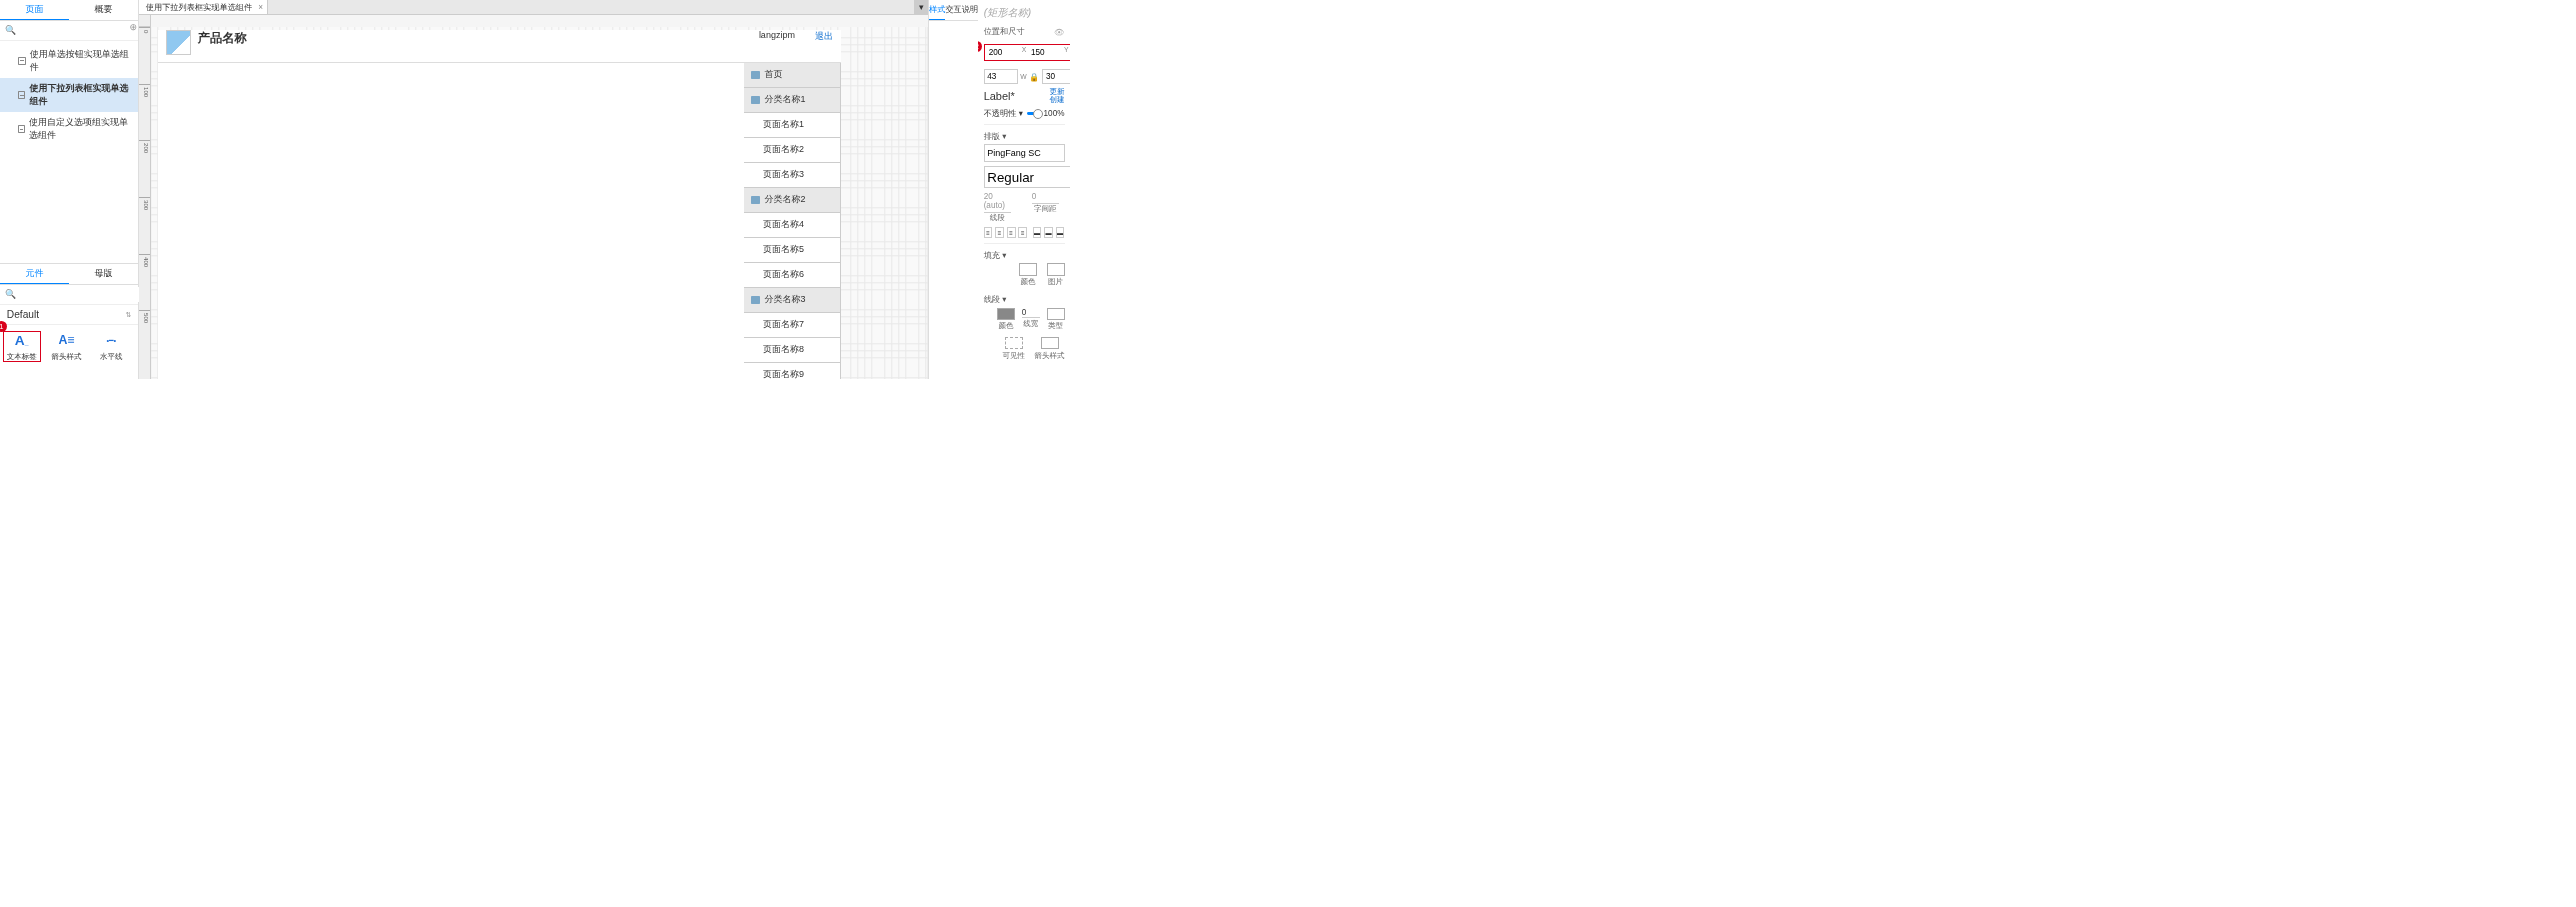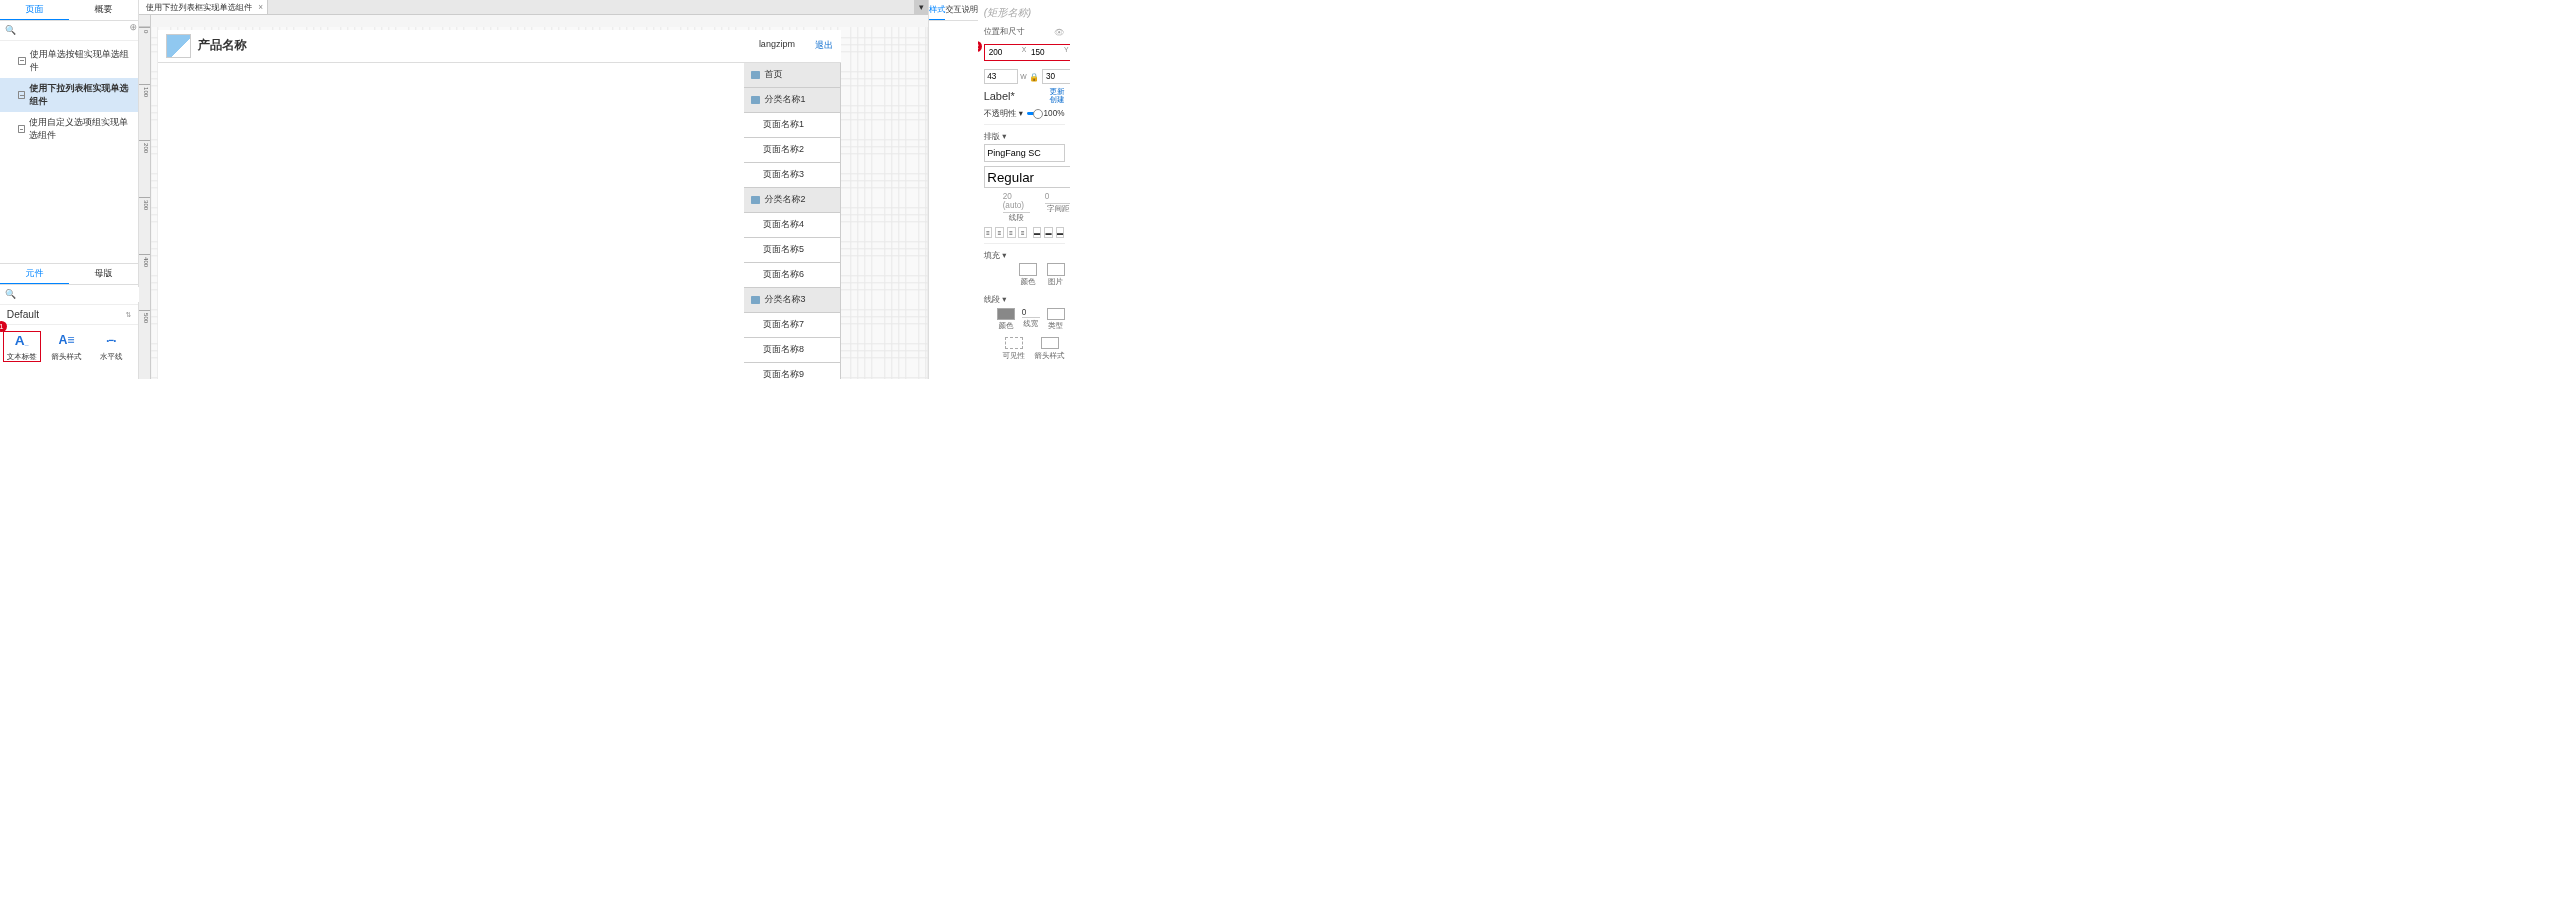--- a/index.html
+++ b/index.html
@@ -43,21 +43,21 @@
 .doc-tabs { height: 15px; background: #e8e8e8; display: flex; align-items: stretch; border-bottom: 0.7px solid #ccc; }
 .doc-tab { padding: 0 15px 0 6.8px; font-size: 8.2px; display: flex; align-items: center; background: #fff; border-right: 0.7px solid #ccc; position: relative; }
 .doc-tab .close { position: absolute; right: 4.1px; color: #888; cursor: pointer; }
 .doc-drop { width: 13.7px; background: #ccc; display: flex; align-items: center; justify-content: center; margin-left: auto; }
 .ruler-h { height: 12.3px; background: #eee; border-bottom: 0.7px solid #ccc; position: relative; font-size: 6.1px; color: #666; overflow: hidden; margin-left: 12.3px; }
 .canvas-wrap { flex: 1; display: flex; overflow: hidden; }
 .ruler-v { width: 12.3px; background: #eee; border-right: 0.7px solid #ccc; position: relative; font-size: 6.1px; color: #666; }
 .ruler-v .tick { position: absolute; left: 0; border-top: 0.7px solid #aaa; width: 100%; writing-mode: vertical-rl; padding-top: 1.4px; }
 .canvas-scroll { flex: 1; overflow: auto; background: repeating-linear-gradient(0deg,#e8e8e8,#e8e8e8 0.7px,transparent 0.7px,transparent 6.8px), repeating-linear-gradient(90deg,#e8e8e8,#e8e8e8 0.7px,transparent 0.7px,transparent 6.8px), #f9f9f9; position: relative; background-position: -0.7px -0.7px; }
 .page-frame { position: absolute; left: 6.8px; top: 2.7px; width: 683px; background: #fff; }
-.header-bar { height: 33px; display: flex; align-items: center; padding: 0 8.2px; border-bottom: 0.7px solid #ddd; }
+.header-bar { height: 33px; display: flex; align-items: flex-start; padding: 0 8.2px; border-bottom: 0.7px solid #ddd; }
 .logo-sq { width: 24.6px; height: 24.6px; border: 0.7px solid #ccc; background: linear-gradient(135deg,#90c8f0 60%,#fff 60%); margin-right: 6.8px; }
 .prod-title { font-size: 12.3px; font-weight: 600; }
 .header-right { margin-left: auto; display: flex; gap: 20px; font-size: 9px; }
 .header-right .logout { color: #0066cc; cursor: pointer; }
 .body-row { display: flex; min-height: 314px; justify-content: flex-end; }
 .sidenav { width: 97px; border-right: 0.7px solid #ccc; }
 .sn-item { padding: 5.5px 6.8px; border-bottom: 0.7px solid #ccc; display: flex; align-items: center; gap: 4.1px; font-size: 9px; }
 .sn-item.cat { background: #e8e8e8; font-weight: 500; }
 .sn-item.sub { padding-left: 19px; background: #fff; }
 .folder-icon { width: 9.6px; height: 7.5px; background: #7aa7c7; border-radius: 0.7px; display: inline-block; }
@@ -85,21 +85,21 @@
 .deg-lbl { font-size: 6.8px; color: #888; }
 .link-btn { font-size: 7.5px; color: #0066cc; cursor: pointer; text-align: center; line-height: 1.1; }
 .labelrow { display: flex; justify-content: space-between; align-items: center; font-size: 11px; margin: 3px 0; }
 .slider-row { display: flex; align-items: center; gap: 4.1px; margin-bottom: 5.5px; }
 .slider { flex: 1; height: 2.7px; background: linear-gradient(to right,#0084ff 100%,#ddd 0); border-radius: 1.4px; position: relative; }
 .slider::after { content: ""; position: absolute; right: -3.4px; top: -2.7px; width: 8.2px; height: 8.2px; border-radius: 50%; background: #fff; border: 0.7px solid #888; }
 .sel-full { width: 100%; border: 0.7px solid #ccc; padding: 2.7px; font-size: 9px; margin-bottom: 4.1px; }
 .font-row { display: flex; gap: 2.7px; margin-bottom: 4.1px; }
 .font-row .w1 { flex: 1; border: 0.7px solid #ccc; padding: 2.7px; }
 .font-row .w2 { width: 27px; border: 0.7px solid #ccc; padding: 2.7px; }
-.mini-row { display: flex; gap: 15px; margin-bottom: 4.1px; font-size: 7.5px; color: #666; margin-left: 19px; }
+.mini-row { display: flex; gap: 21px; margin-bottom: 4.1px; font-size: 7.5px; color: #666; }
 .mini-col { display: flex; flex-direction: column; align-items: center; }
 .mini-col .v { border-bottom: 0.7px solid #ccc; min-width: 27px; text-align: left; font-size: 8.2px; color: #999; padding-bottom: 1.4px; }
 .align-row { display: flex; gap: 2.7px; margin: 4.1px 0; }
 .align-btn { width: 12.3px; height: 11px; border: 0.7px solid #ccc; display: flex; align-items: center; justify-content: center; font-size: 6.1px; cursor: pointer; }
 .fill-row { display: flex; gap: 9.6px; margin: 2.7px 0 6.8px; }
 .fill-col { display: flex; flex-direction: column; align-items: center; gap: 1.4px; }
 .fill-col .lab { font-size: 7.5px; color: #666; }
 .box24 { width: 18px; height: 12.3px; border: 0.7px solid #aaa; }
 .line-row { display: flex; gap: 6.8px; align-items: flex-start; }
 .eye-icon { color: #aaa; cursor: pointer; }

